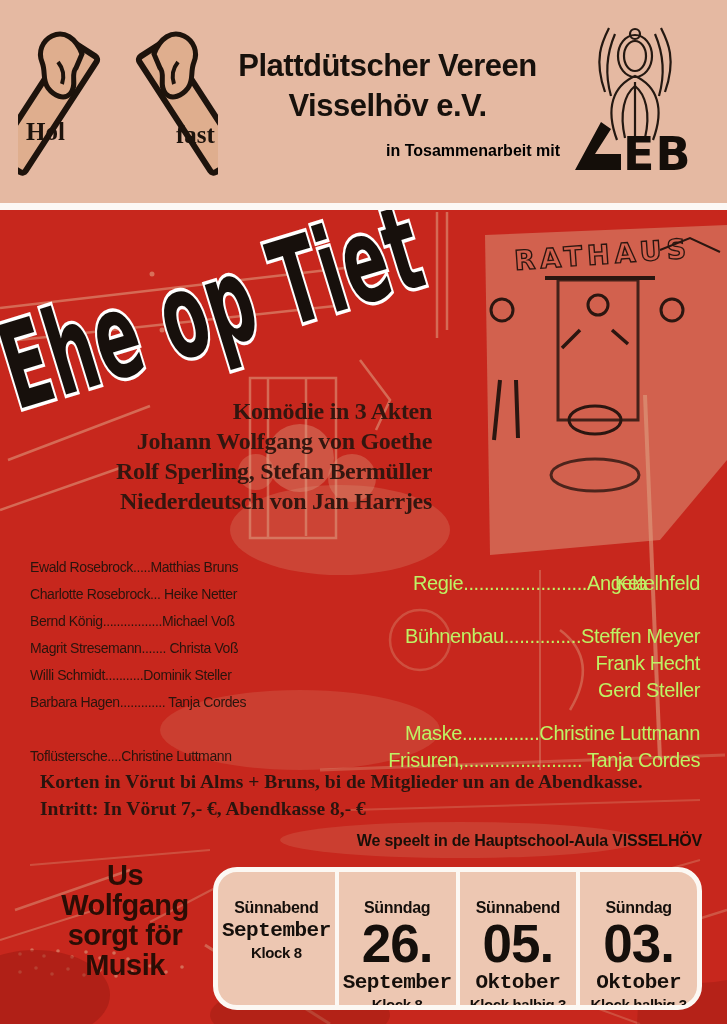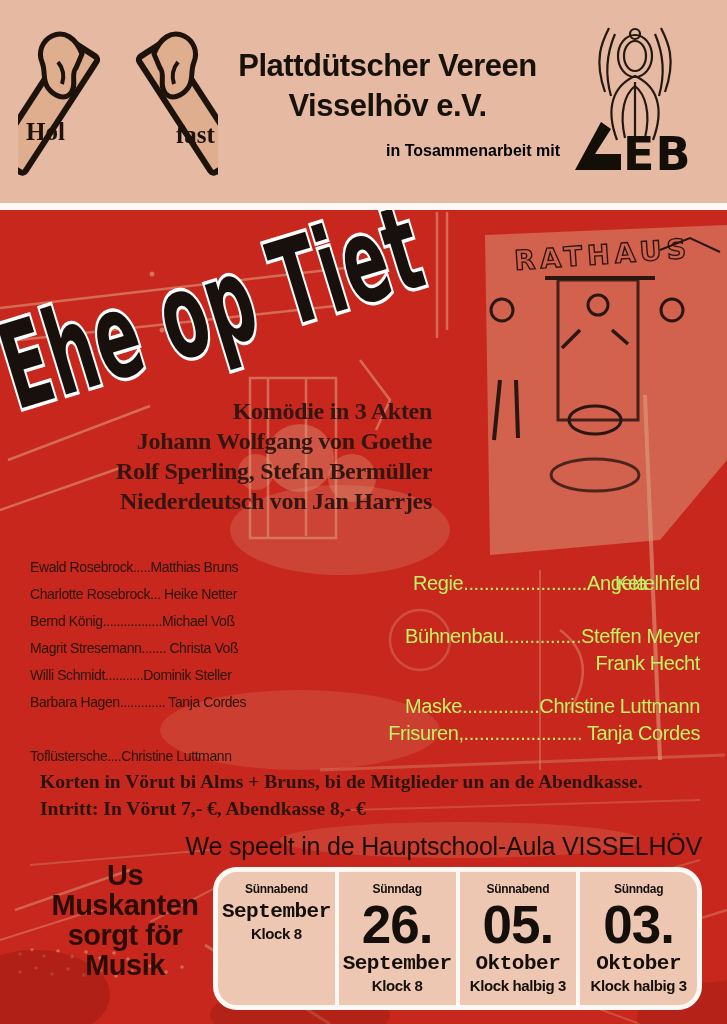--- a/index.html
+++ b/index.html
@@ -29,29 +29,29 @@
   .cast .gap{height:27px;}
   .crew{position:absolute;left:370px;top:360px;width:330px;text-align:right;font-size:20px;
         line-height:27px;color:#bef264;letter-spacing:-.4px;}
   .crew .sp1{height:26px;} .crew .sp2{height:16px;}
   .ovl-wrap{position:relative;display:inline-block;margin-left:28px;}
   .ovl{position:absolute;left:-28px;top:0;}
   .tickets{position:absolute;left:40px;top:558px;width:680px;
            font-family:"Liberation Serif",serif;font-weight:bold;font-size:19.5px;line-height:27px;
            color:#2b140e;}
   .venue{position:absolute;left:0;top:622px;width:702px;text-align:right;
-         font-weight:normal;font-size:25px;color:#190f08;letter-spacing:-.2px;}
+         font-weight:bold;font-size:16px;color:#190f08;letter-spacing:-.2px;}
   .music{position:absolute;left:30px;top:650px;width:190px;text-align:center;
          font-weight:bold;font-size:29px;line-height:30px;color:#2a0d05;letter-spacing:-.5px;}
   
   .dates{position:absolute;left:213px;top:657px;width:489px;height:143px;background:#edc7b2;
          border:5px solid #fcf8f3;border-radius:24px;display:flex;box-sizing:border-box;}
   .dcol{flex:1 1 0;text-align:center;padding-top:7px;color:#150f0b;overflow:hidden;}
   .dcol + .dcol{border-left:4px solid #fcf8f3;}
-  .dday{font-weight:bold;font-size:12px;line-height:20px;letter-spacing:-.3px;}
+  .dday{font-weight:bold;font-size:16px;line-height:20px;letter-spacing:-.3px;margin-top:19px;}
   .dnum{font-weight:bold;font-size:53px;line-height:52px;letter-spacing:-1px;}
   .dmon{font-weight:bold;font-size:21px;line-height:25px;letter-spacing:-.5px;font-family:Liberation Mono, monospace;}
   .dtime{font-weight:bold;font-size:15px;line-height:19px;letter-spacing:-.4px;white-space:nowrap;}
 </style>
 </head>
 <body>
 
 <div class="page">
 
   <div class="banner">
@@ -235,35 +235,36 @@
       <div>Toflüstersche....Christine Luttmann</div>
     </div>
 
     <div class="crew">
       <div>
         <span>Regie........................</span><span class="ovl-wrap"><span>Ketelhfeld</span><span class="ovl">Angela</span></span>
       </div>
       <div class="sp1"></div>
       <div>Bühnenbau...............Steffen Meyer</div>
       <div>Frank Hecht</div>
+      <div>Gerd Steller</div>
       <div class="sp2"></div>
       <div>Maske...............Christine Luttmann</div>
       <div>Frisuren,....................... Tanja Cordes</div>
     </div>
 
     <div class="tickets">
       <div>Korten in Vörut bi Alms + Bruns, bi de Mitglieder un an de Abendkasse.</div>
       <div>Intritt: In Vörut 7,- €, Abendkasse 8,- €</div>
     </div>
 
     <div class="venue">We speelt in de Hauptschool-Aula VISSELHÖV</div>
 
     <div class="music">
       <div>Us</div>
-      <div>Muskanten</div>
+      <div>Wolfgang</div>
       <div>sorgt för</div>
       <div>Musik</div>
     </div>
 
     <div class="dates">
       <div class="dcol">
         <div class="dday">Sünnabend</div>
         <div class="dmon">September</div>
         <div class="dtime">Klock 8</div>
       </div>

